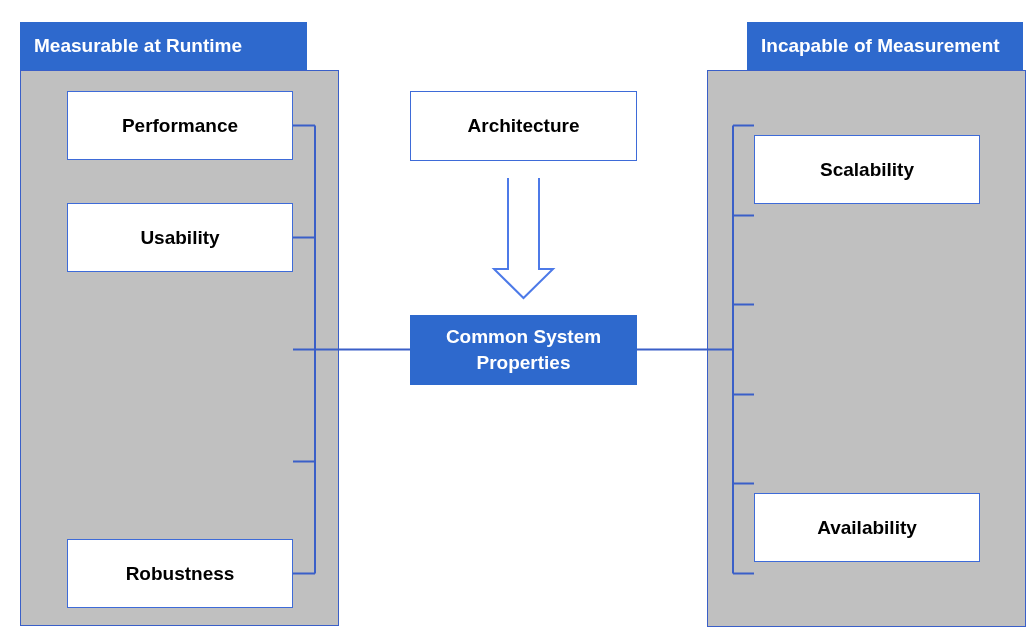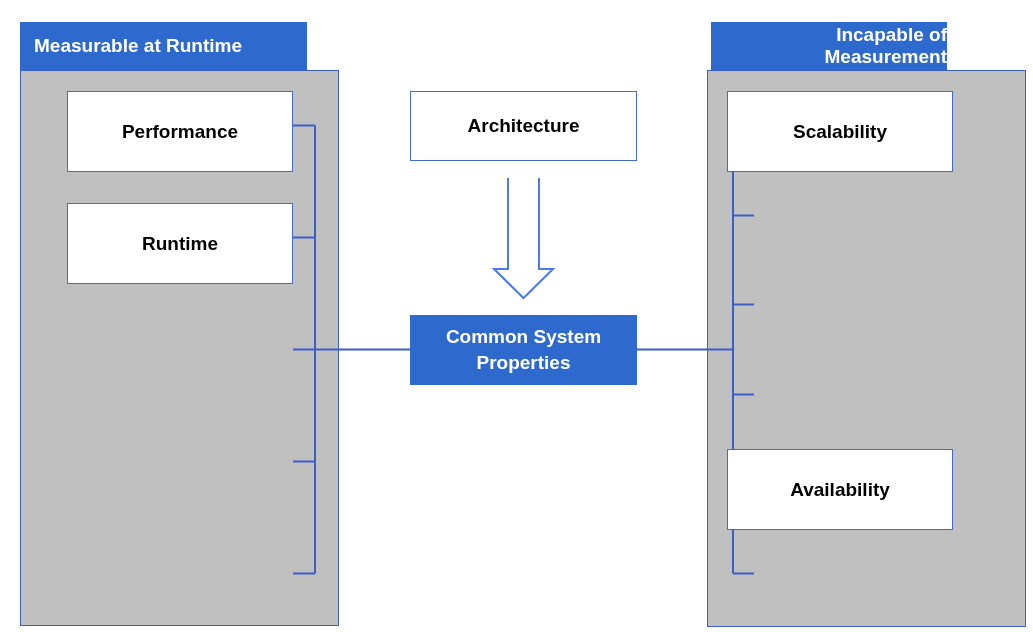--- a/index.html
+++ b/index.html
@@ -34,33 +34,33 @@
   .group-header{
     position:absolute;z-index:3;
     background:var(--header-blue);
     color:var(--header-text);
     font-weight:bold;font-size:19px;
     display:flex;align-items:center;
     padding-left:14px;box-sizing:border-box;
     height:48px;top:22px;
   }
   .group-header.left{left:20px;width:287px;}
-  .group-header.right{left:711px;width:236px;text-align:right;}
+  .group-header.right{left:747px;width:276px;}
   .node{
     position:absolute;z-index:3;
     background:var(--box-bg);
     border:1.5px solid var(--box-border-blue);
     box-sizing:border-box;
-    width:226px;height:81px;
+    width:226px;height:69px;
     display:flex;align-items:center;justify-content:center;
     font-weight:bold;font-size:19px;color:var(--label-text);
     text-align:right;
   }
   .node.lcol{left:67px;}
-  .node.rcol{left:727px;}
+  .node.rcol{left:754px;margin-top:44px;}
   .center-box{
     position:absolute;z-index:3;
     box-sizing:border-box;
     width:227px;height:70px;left:410px;
     display:flex;align-items:center;justify-content:center;
     font-weight:bold;font-size:19px;text-align:center;
   }
   .center-box.source{
     top:91px;
     background:var(--box-bg);
@@ -101,21 +101,22 @@
     <path class="arrow" d="M508 178 L508 269 L494 269 L523.5 298 L553 269 L539 269 L539 178"></path>
   </svg>
 
   <div class="panel left"></div>
   <div class="panel right"></div>
 
   <div class="group-header left">Measurable at Runtime</div>
   <div class="group-header right">Incapable of Measurement</div>
 
   <div class="node lcol" style="top:91px">Performance</div>
-  <div class="node lcol" style="top:203px">Runtime</div>
+  <div class="node lcol" style="top:203px">Usability</div>
+  <div class="node lcol" style="top:539px">Robustness</div>
 
   <div class="node rcol" style="top:91px">Scalability</div>
   <div class="node rcol" style="top:449px">Availability</div>
 
   <div class="center-box source">Architecture</div>
   <div class="center-box target">Common System Properties</div>
 
 </div>
 
 </body></html>

